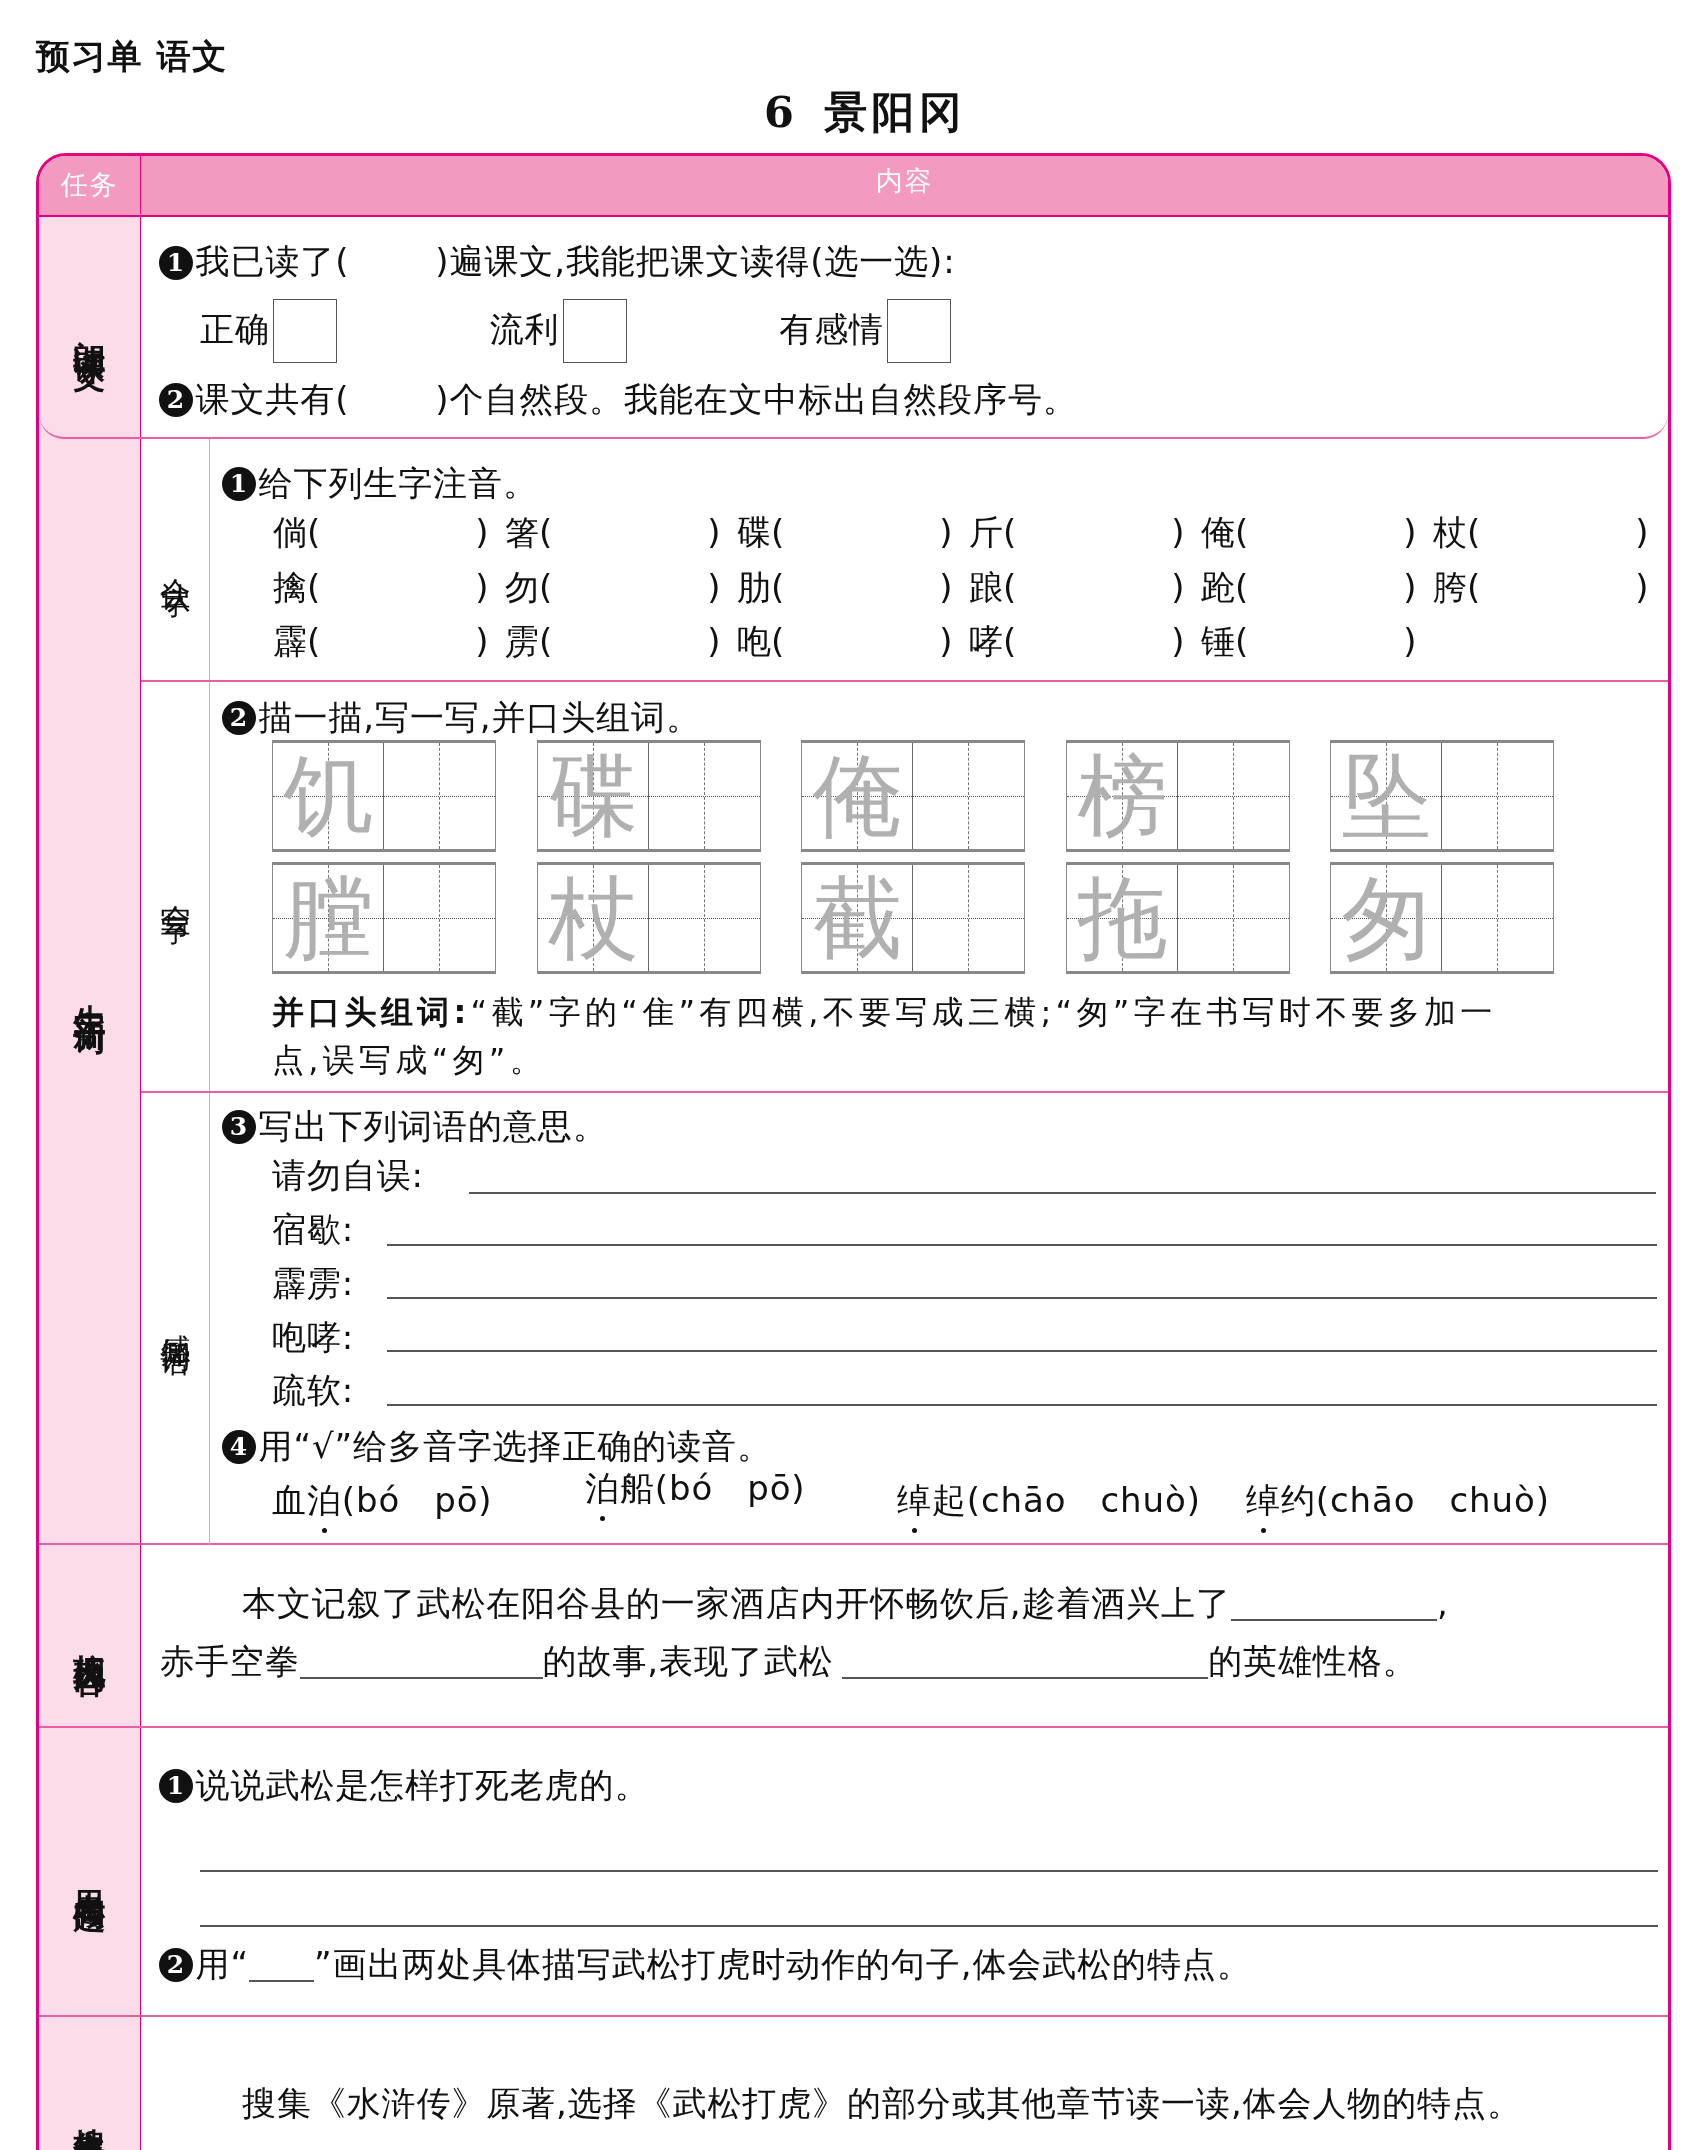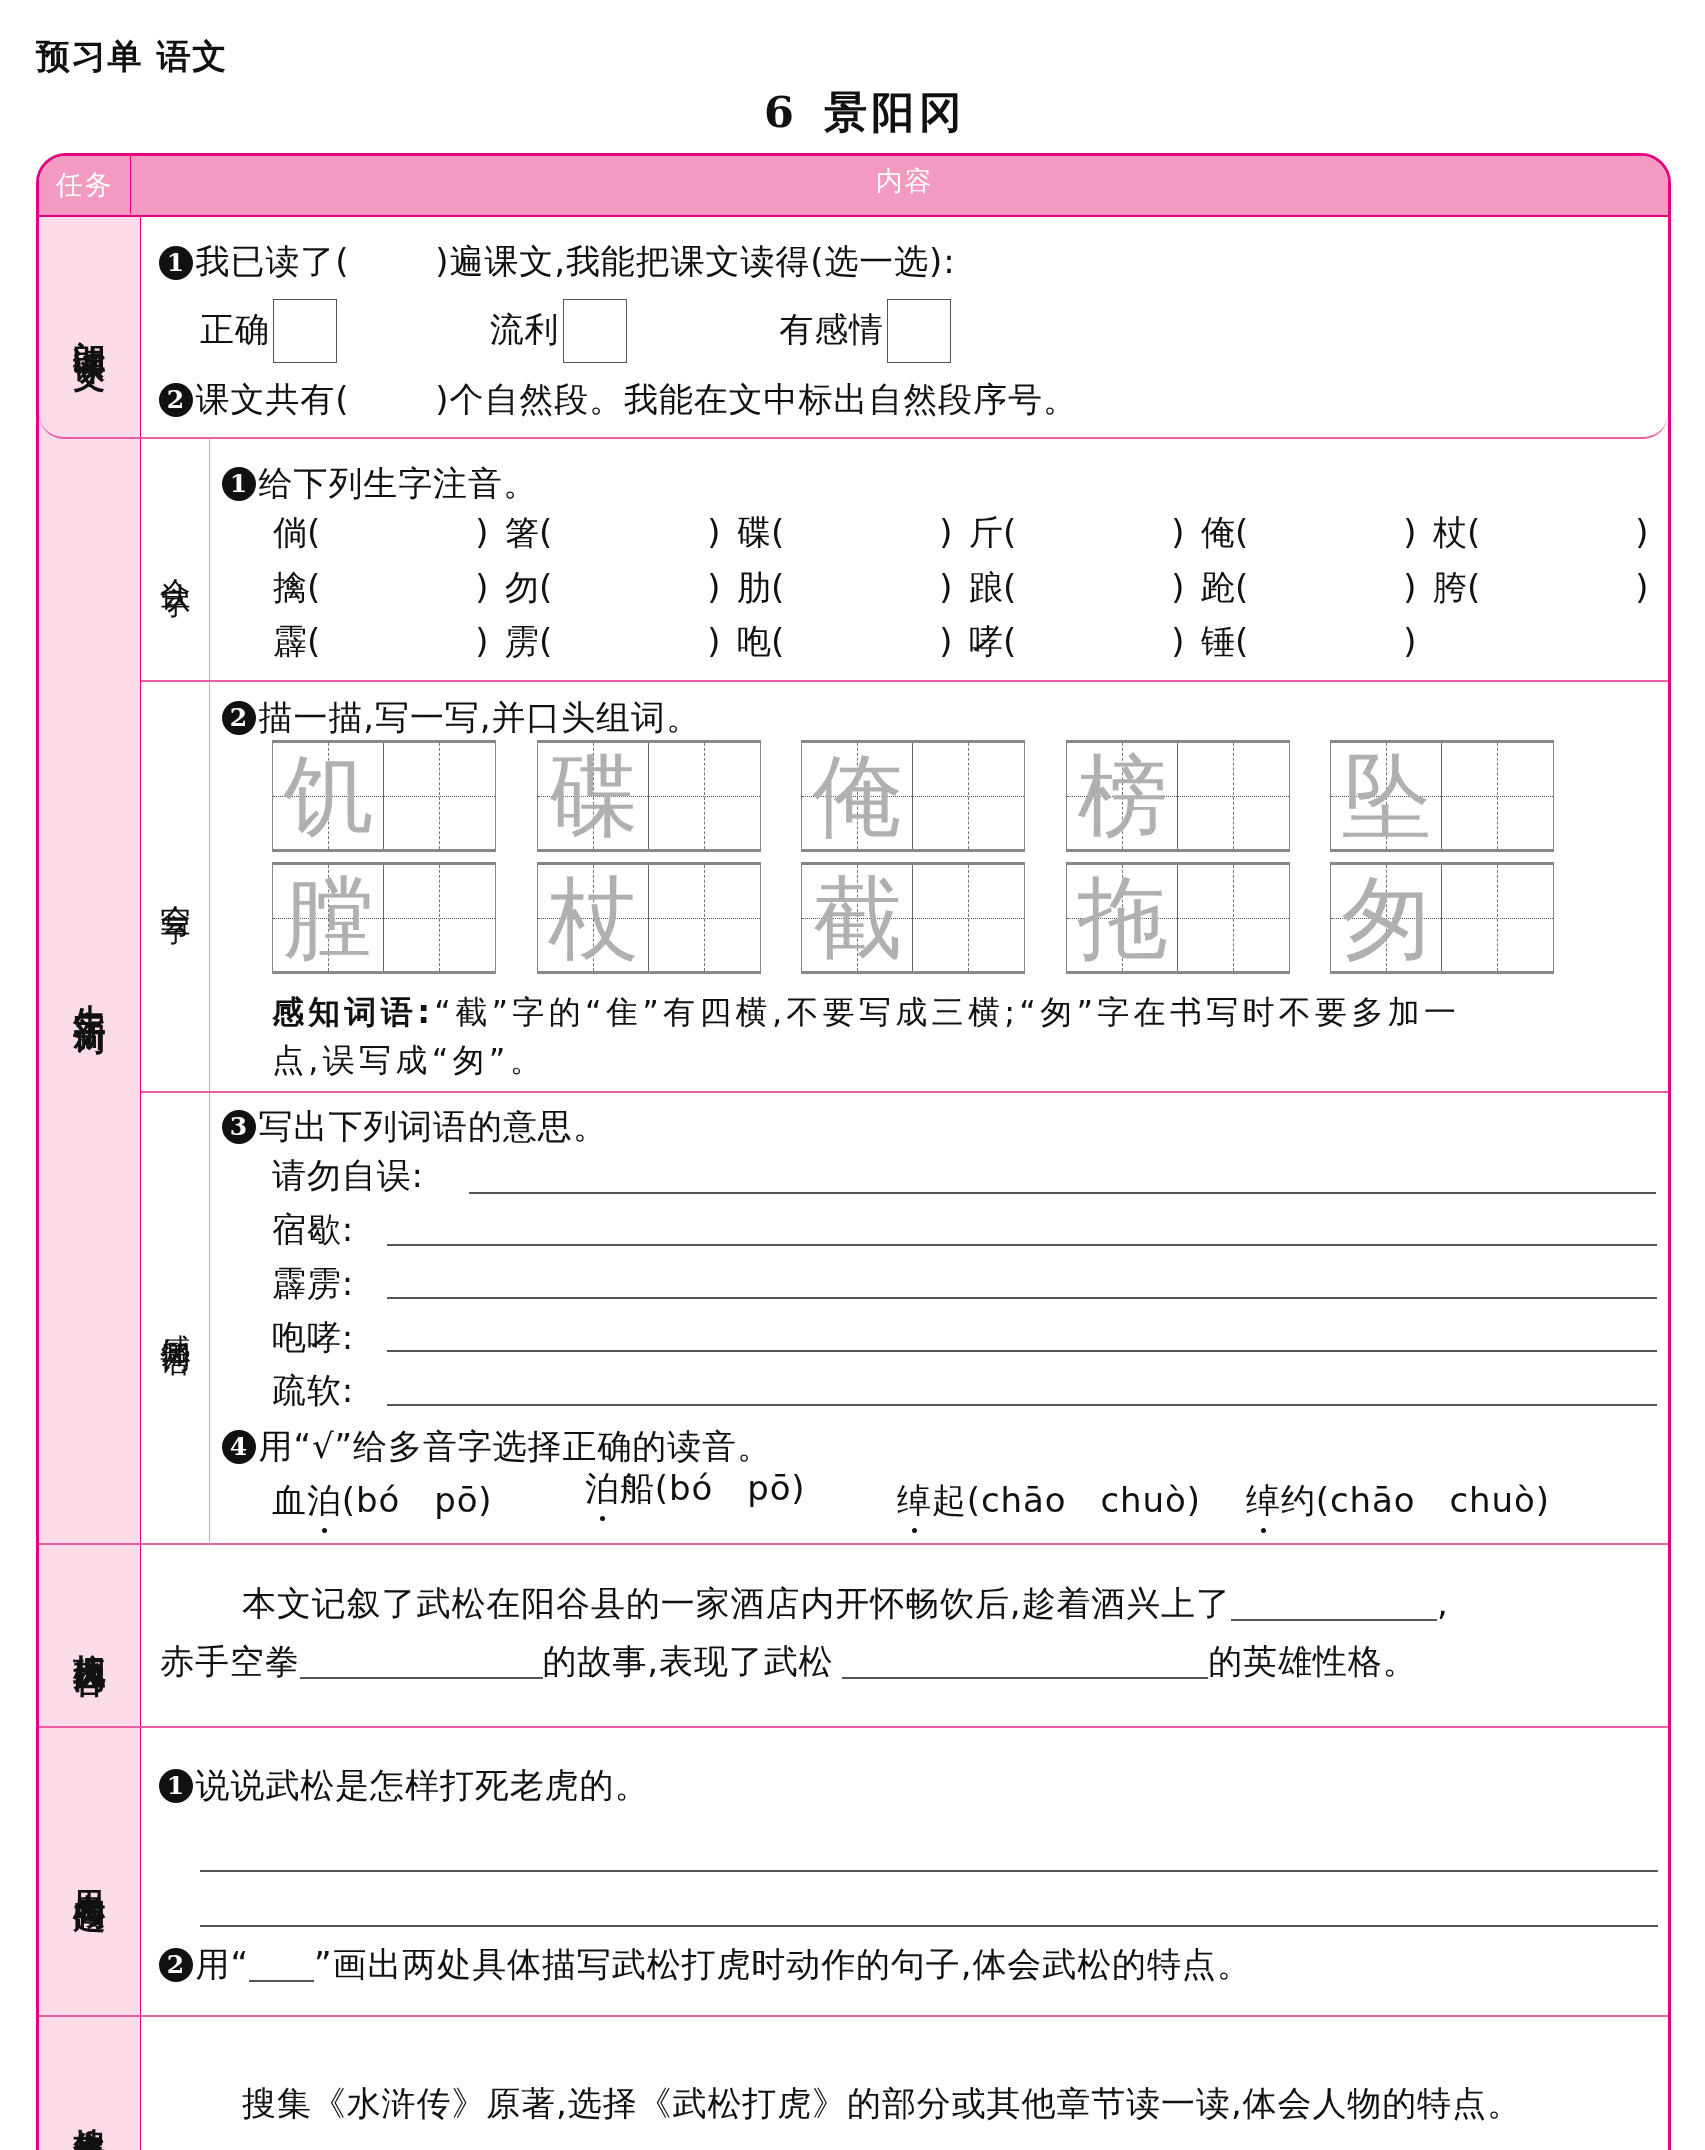--- a/index.html
+++ b/index.html
@@ -8,21 +8,21 @@
 
   .abs { position: absolute; }
 
   .book-label { left: 36px; top: 34px; font-size: 34px; font-weight: bold; letter-spacing: 1.7px; }
   .lesson-title { left: 0; width: 1706px; top: 84px; text-align: center; font-size: 43px; font-weight: bold; letter-spacing: 4.3px; padding-left: 24px; }
   .lesson-title .num { font-family: "DejaVu Serif", "Liberation Serif", serif; margin-right: 26px; }
 
   .table { left: 36px; top: 153px; width: 1635px; height: 2230px; border: 3.4px solid #e4007f; border-top-left-radius: 30px; border-top-right-radius: 30px; overflow: hidden; }
 
   .header { left: 0; top: 0; width: 100%; height: 61px; background: #f29ac0; border-bottom: 2.6px solid #e4007f; }
-  .header .task-h { left: 0; top: 0; width: 92px; height: 58px; border-right: 1.7px solid #e4007f; color: #fff; font-size: 27px; display: flex; align-items: center; justify-content: center; letter-spacing: 1.7px; }
+  .header .task-h { left: 0; top: 0; width: 102px; height: 58px; border-right: 1.7px solid #e4007f; color: #fff; font-size: 27px; display: flex; align-items: center; justify-content: center; letter-spacing: 1.7px; }
   .header .content-h { left: 102px; top: 0; right: 0; height: 49px; color: #fff; font-size: 27px; display: flex; align-items: center; justify-content: center; letter-spacing: 1.7px; }
 
   .leftcol { left: 0; top: 61px; width: 102px; bottom: 0; background: #fcdce9; border-right: 1.7px solid #e4007f; }
 
   .row { left: 0; width: 100%; border-bottom: 2.2px solid #ea5ea3; }
   .row-label { left: 0; top: 0; width: 102px; height: 100%; display: flex; align-items: center; justify-content: center; }
   .vlabel { writing-mode: vertical-rl; text-orientation: upright; font-size: 32px; letter-spacing: 6px; font-weight: bold; color: #111; }
 
   .sublabel { left: 102px; top: 0; width: 69px; height: 100%; border-right: 1.3px solid #f29ac0; display: flex; align-items: center; justify-content: center; }
   .sublabel .vlabel { font-size: 30px; font-weight: normal; letter-spacing: 4.3px; }
@@ -226,21 +226,21 @@
             <div class="vdash" style="left:55px;"></div>
           </div>
           <div class="cell c2">
             <div class="vdash" style="left:55px;"></div>
           </div>
           <div class="hdash"></div>
         <div class="glyph">匆</div>
       </div>
 
       <div class="abs txt" style="left:233px; top:309px; font-size:32px; letter-spacing:4.3px;">
-        <b>感知词语:</b><span>“截”字的“隹”有四横,不要写成三横;“匆”字在书写时不要多加一</span>
+        <b>并口头组词:</b><span>“截”字的“隹”有四横,不要写成三横;“匆”字在书写时不要多加一</span>
       </div>
       <div class="abs txt" style="left:233px; top:357px; font-size:32px; letter-spacing:4.3px;">点,误写成“匆”。</div>
     </div>
     <div class="abs subsep" style="top:652px;"></div>
 
     <div class="abs" style="left:0; top:654px; width:100%; height:452px;">
       <div class="abs sublabel">
           <span class="vlabel">感知词语</span>
         </div>
       <div class="abs txt" style="left:183px; top:10.8px;">

